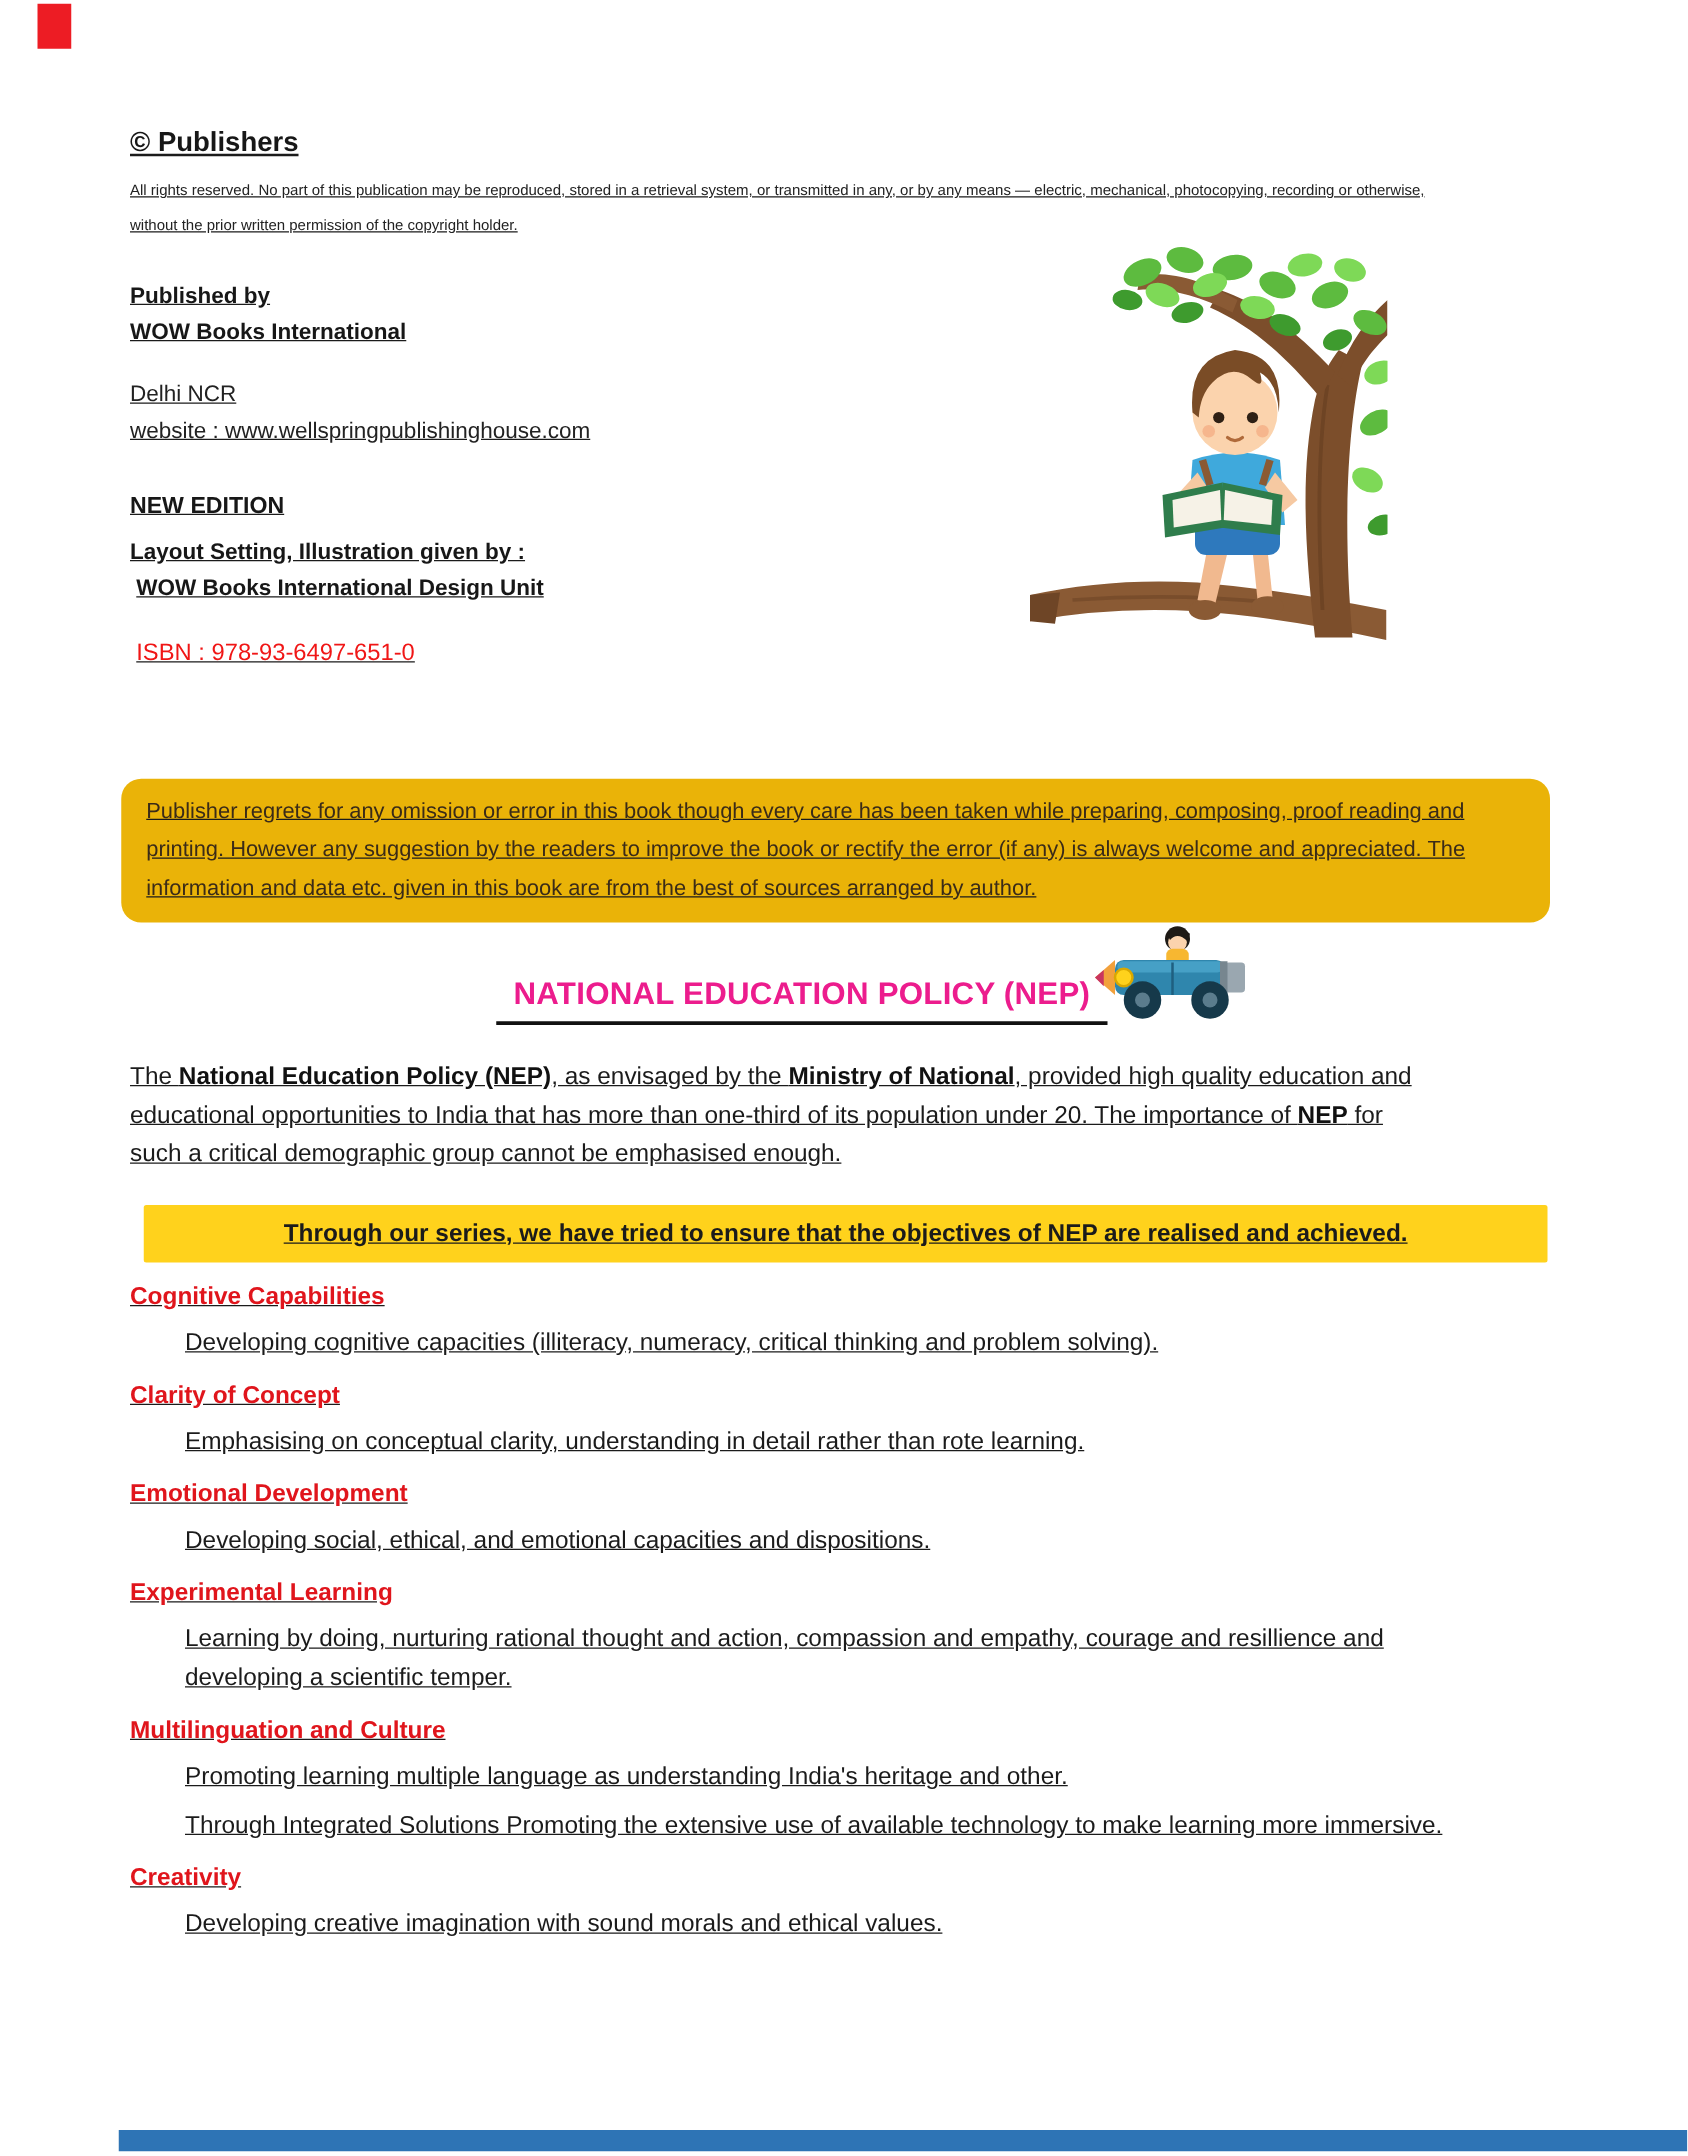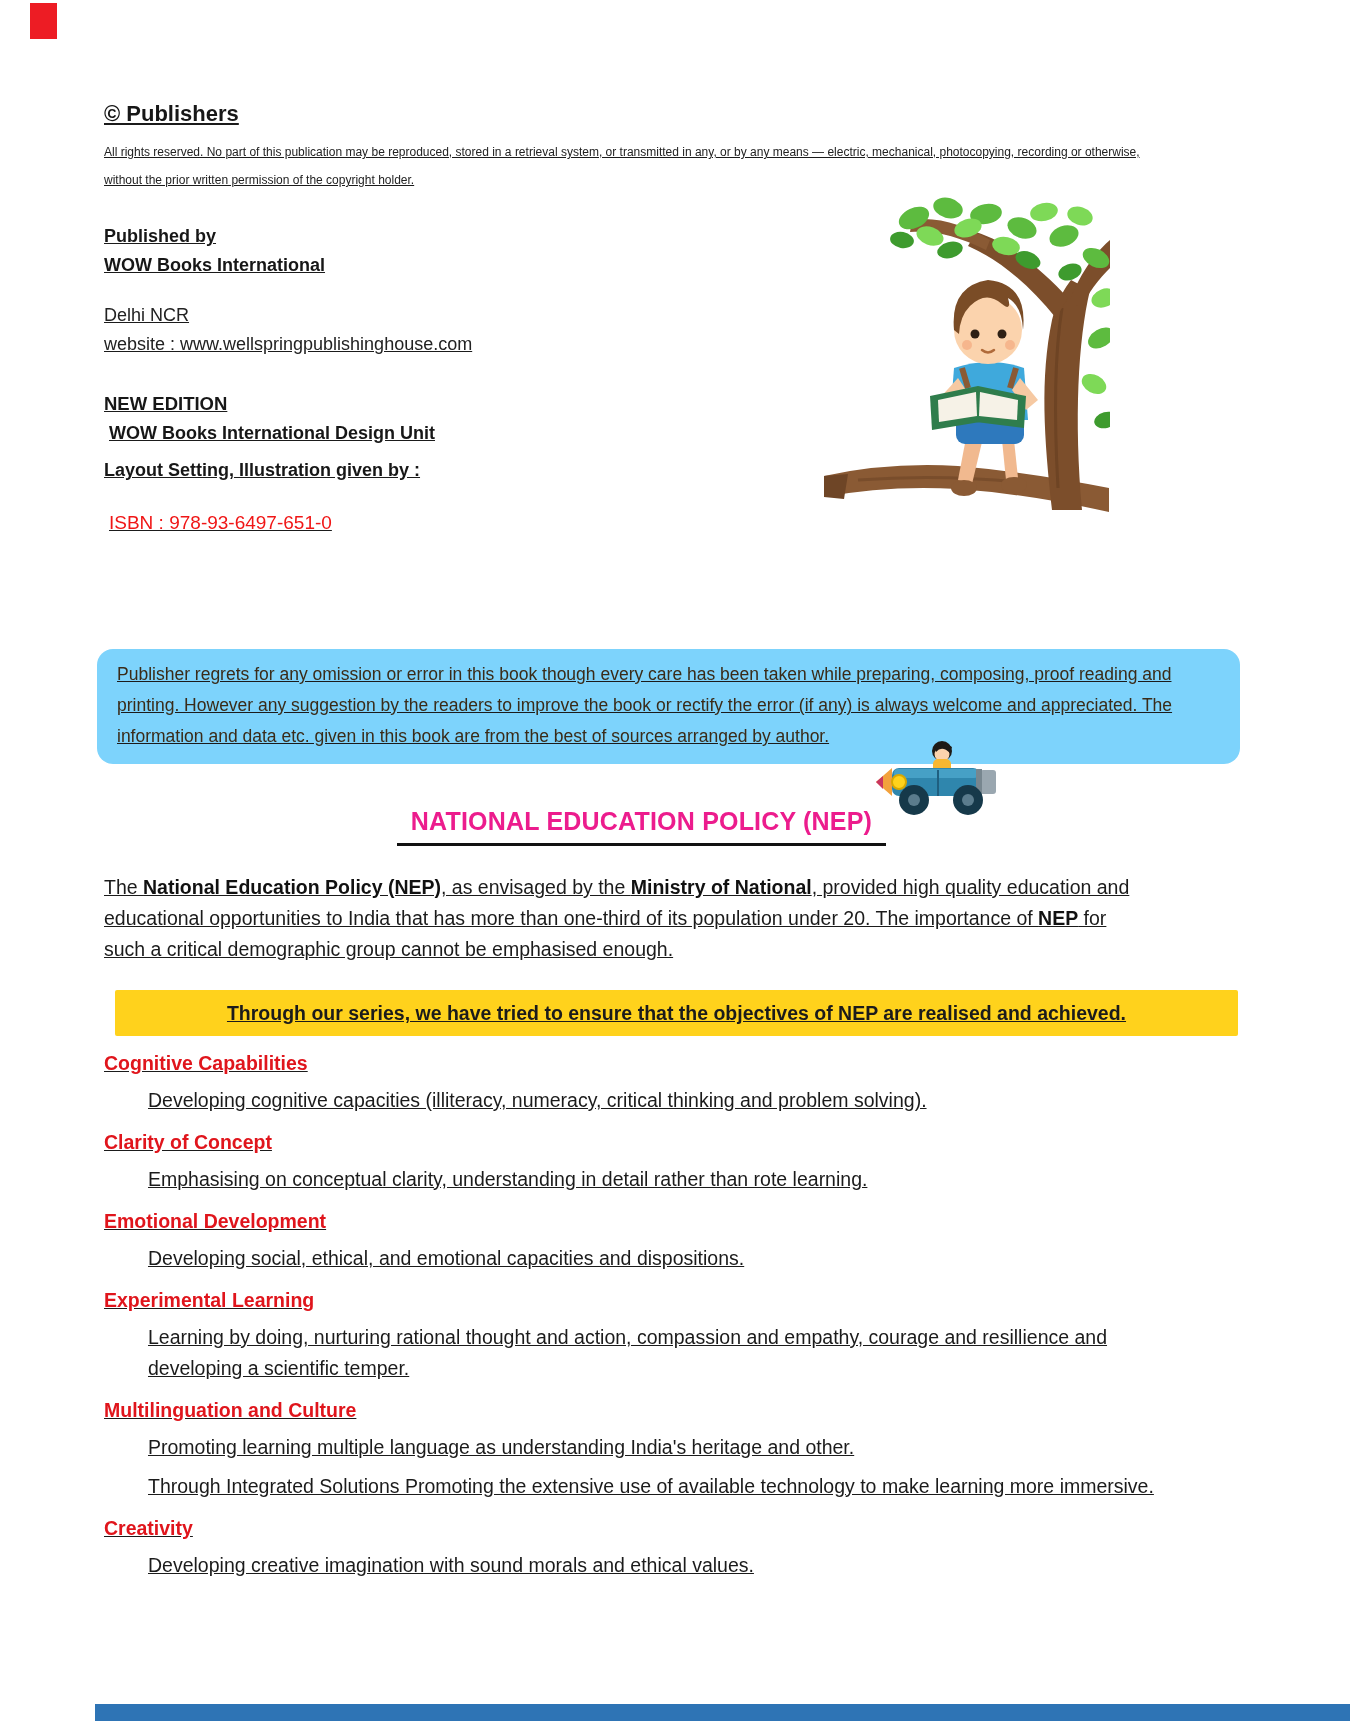--- a/index.html
+++ b/index.html
@@ -25,22 +25,22 @@
   .published-by{margin-top:30px;}
   .pub-name{margin-top:5px;}
   .location{margin-top:26px;}
   .website{margin-top:5px;}
   .edition{margin-top:36px;font-size:18.5px;}
   .credit1{margin-top:13px;}
   .credit2{margin-top:5px;padding-left:5px;}
   .isbn{margin-top:29px;padding-left:5px;font-size:19px;color:#F01616;line-height:24px;}
 
   .disclaimer{
-    margin:114px 0 0 -7px;width:1103px;
-    background:#7dd3fc;border-radius:16px;
+    margin:88px 0 0 -7px;width:1103px;
+    background:#eab308;border-radius:16px;
     padding:10px 20px 12px 20px;
     font-size:17.5px;line-height:31px;color:#3a2b18;
   }
 
   .nep-head-row{margin-top:42px;width:1075px;text-align:center;}
   .nep-heading{
     display:inline-block;
     font-size:25px;font-weight:bold;color:#EC1C8D;
     letter-spacing:0.2px;line-height:30px;
     border-bottom:3px solid #111;
@@ -162,22 +162,22 @@
     <p class="rights">All rights reserved. No part of this publication may be reproduced, stored in a retrieval system, or transmitted in any,  or by any means — electric, mechanical, photocopying, recording or otherwise, without the prior written permission of the copyright holder.</p>
 
     <div class="bold-line published-by">Published by</div>
     <div class="bold-line pub-name">WOW Books International</div>
 
     <div class="plain-line location">Delhi NCR</div>
     <div class="plain-line website">website : www.wellspringpublishinghouse.com</div>
 
     <div class="bold-line edition">NEW EDITION</div>
 
+    <div class="bold-line credit1">Layout Setting,  Illustration given by :</div>
     <div class="bold-line credit2">WOW Books International Design Unit</div>
-    <div class="bold-line credit1">Layout Setting,  Illustration given by :</div>
 
     <div class="isbn">ISBN : 978-93-6497-651-0</div>
 
     <div class="disclaimer">Publisher regrets for any omission or error in this book though every care has been taken while preparing, composing, proof reading and printing. However any suggestion by the readers to improve the book or rectify the error (if any) is always welcome and appreciated. The information and data etc. given in this book are from the best of sources arranged by author.</div>
 
     <div class="nep-head-row">
       <span class="nep-heading">NATIONAL EDUCATION POLICY (NEP)</span>
     </div>
 
     <p class="nep-intro"><span>The </span><b>National Education Policy (NEP)</b><span>, as envisaged by the </span><b>Ministry of National</b><span>,  provided high quality education and educational opportunities to India that has more than one-third of its population under 20. The importance of </span><b>NEP</b><span> for such a critical demographic group cannot be emphasised enough.</span></p>

